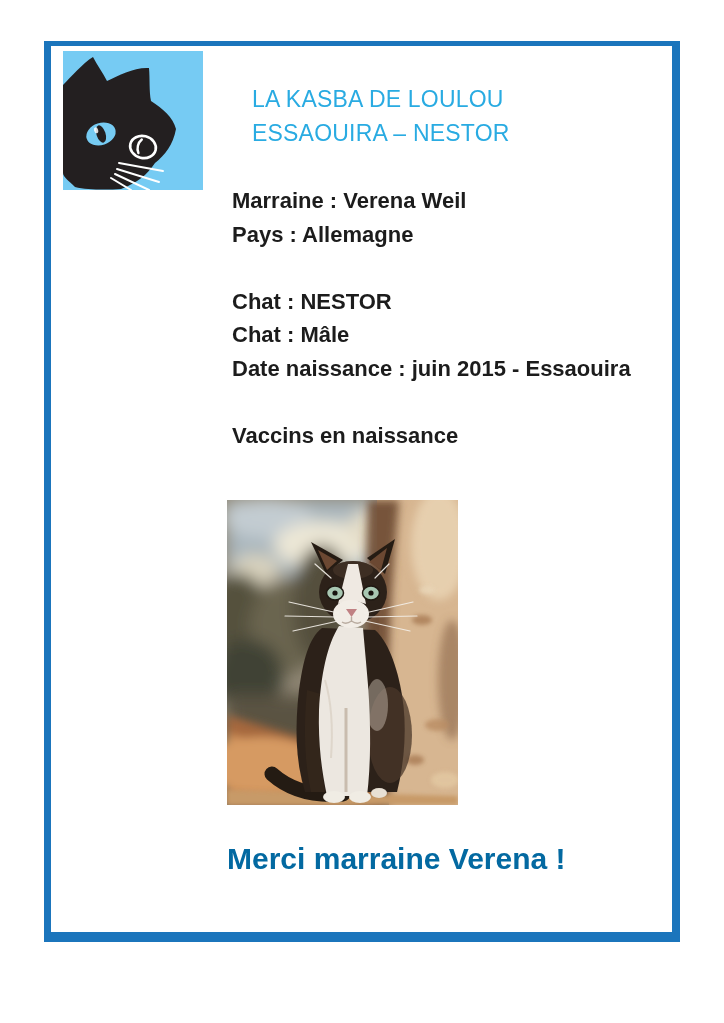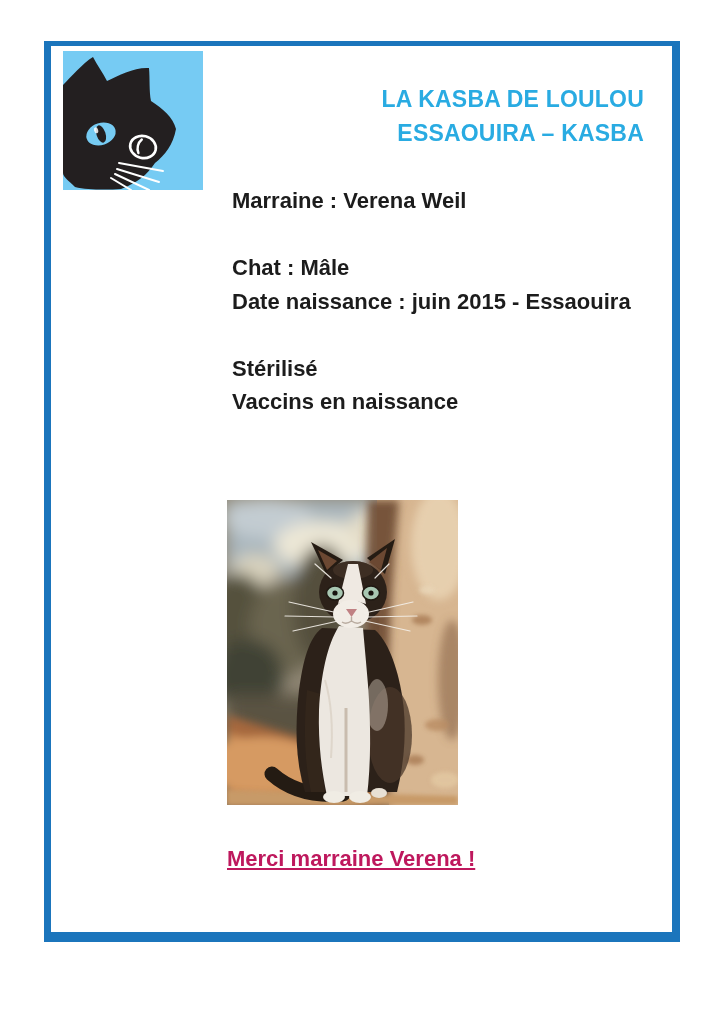--- a/index.html
+++ b/index.html
@@ -19,25 +19,25 @@
     border-width: 5px 8px 10px 7px;
     background: #ffffff;
   }
   .logo-box {
     position: absolute;
     left: 63px; top: 51px;
     width: 140px; height: 139px;
   }
   .header-title {
     position: absolute;
-    left: 230px; top: 82px;
+    left: 252px; top: 82px;
     width: 414px;
-    text-align: right;
+    text-align: left;
     color: #29ABE2;
-    font-weight: bold;
+    font-weight: normal;
     font-size: 23px;
     line-height: 34px;
     letter-spacing: 0.2px;
   }
   .info-block {
     position: absolute;
     left: 232px; top: 184px;
     width: 440px;
     color: #1C1C1C;
     font-weight: bold;
@@ -48,26 +48,25 @@
   .spacer-line { height: 33.5px; }
   .photo-box {
     position: absolute;
     left: 227px; top: 500px;
     width: 231px; height: 305px;
     overflow: hidden;
   }
   .thanks-line {
     position: absolute;
     left: 227px; top: 842px;
-    color: #be185d;
+    color: #0369a1;
     font-weight: bold;
-    font-size: 22px;
+    font-size: 30px;
     line-height: 34px;
     white-space: nowrap;
-    text-decoration: underline;
   }
   svg { display: block; }
 </style>
 </head>
 <body>
 
 <div class="page-frame"></div>
 
 <div class="logo-box">
   <svg width="140" height="139" viewBox="0 0 140 139">
@@ -100,30 +99,31 @@
       <line x1="56" y1="112" x2="100" y2="120"></line>
       <line x1="54" y1="118" x2="96" y2="131"></line>
       <line x1="52" y1="123" x2="86" y2="139"></line>
       <line x1="48" y1="127" x2="68" y2="139"></line>
     </g>
   </svg>
 </div>
 
 <div class="header-title">
   <div>LA KASBA DE LOULOU</div>
-  <div>ESSAOUIRA – KASBA</div>
+  <div>ESSAOUIRA – NESTOR</div>
 </div>
 
 <div class="info-block">
   <div>Marraine : Verena Weil</div>
+  <div>Pays : Allemagne</div>
   <div class="spacer-line"></div>
+  <div>Chat : NESTOR</div>
   <div>Chat : Mâle</div>
   <div>Date naissance : juin 2015 - Essaouira</div>
   <div class="spacer-line"></div>
-  <div>Stérilisé</div>
   <div>Vaccins en naissance</div>
 </div>
 
 <div class="photo-box">
   <svg width="231" height="305" viewBox="0 0 231 305">
     <defs>
       <filter id="b8" x="-40%" y="-40%" width="180%" height="180%">
           <feGaussianBlur stdDeviation="8"></feGaussianBlur>
         </filter>
       <filter id="b4" x="-40%" y="-40%" width="180%" height="180%">

